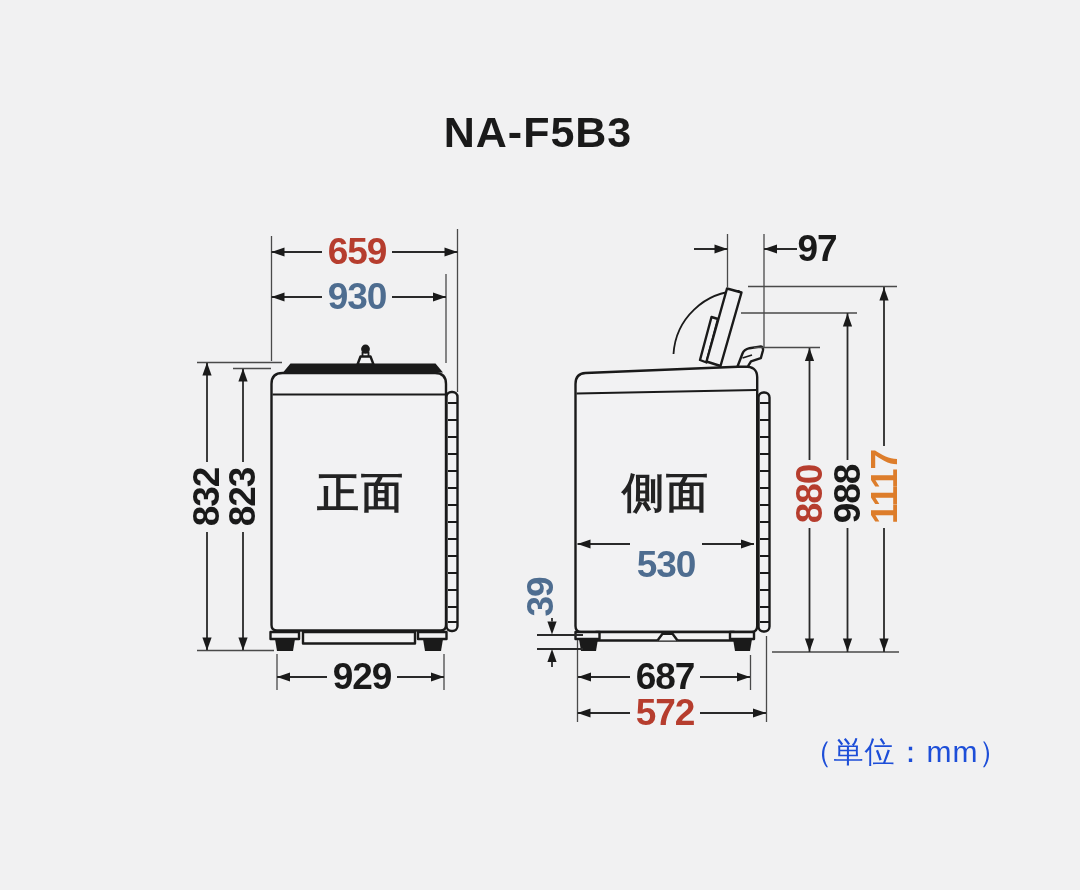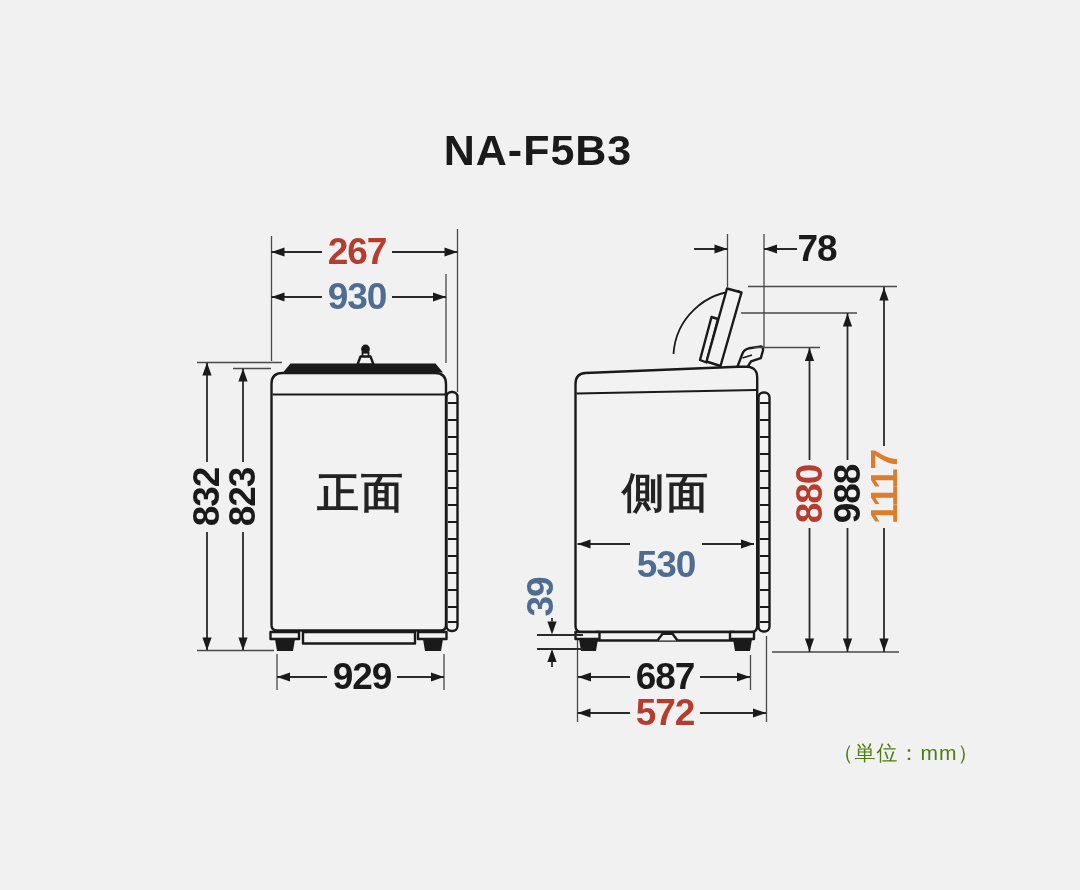--- a/index.html
+++ b/index.html
@@ -6,21 +6,21 @@
   body{width:1080px;height:890px;position:relative;background:#f1f1f2;
        font-family:"Liberation Sans",sans-serif;overflow:hidden;}
   #stage{position:absolute;inset:0;width:1080px;height:890px;}
   svg{position:absolute;left:0;top:0;}
   .lbl{position:absolute;transform:translate(-50%,-50%);white-space:nowrap;
        color:#1a1a1a;line-height:1;}
   .rot{transform:translate(-50%,-50%) rotate(-90deg);}
   .num{font-size:37px;font-weight:bold;letter-spacing:-1px;}
   .kanji{font-size:42px;font-weight:600;letter-spacing:2px;color:#232323;}
   .title{font-size:43px;font-weight:bold;letter-spacing:1px;}
-  .unit{font-size:21px;font-weight:400;color:#4d7c0f;letter-spacing:1px;}
+  .unit{font-size:30px;font-weight:400;color:#1d4ed8;letter-spacing:1px;}
   
   .o  {stroke:#1a1a1a;stroke-width:2.4;fill:#f2f2f3;stroke-linejoin:round;}
   .o2 {stroke:#1a1a1a;stroke-width:1.8;fill:none;}
   .blk{fill:#1a1a1a;stroke:none;}
   .dl {stroke:#2a2a2a;stroke-width:1.8;fill:none;}
   .xl {stroke:#4a4a4a;stroke-width:1.3;fill:none;}
   .ar {fill:#1a1a1a;stroke:none;}
 </style>
 </head>
 <body style="background: rgb(241, 241, 242);">
@@ -132,30 +132,30 @@
     <polygon points="847.5,313.5 842.9,326.5 852.1,326.5"></polygon>
         <polygon points="847.5,651.5 842.9,638.5 852.1,638.5"></polygon>
     <polygon points="884,287.5 879.4,300.5 888.6,300.5"></polygon>
         <polygon points="884,651.5 879.4,638.5 888.6,638.5"></polygon>
 
     <polygon points="552,634.5 547.4,621.5 556.6,621.5"></polygon>
         <polygon points="552,649 547.4,662 556.6,662"></polygon>
   </g>
 </svg>
 
-<div class="lbl title" style="left:538px;top:150px">NA-F5B3</div>
+<div class="lbl title" style="left:538px;top:132px">NA-F5B3</div>
 
-<div class="lbl num" style="left: 357px; top: 251px; color: rgb(182, 61, 46);">267</div>
+<div class="lbl num" style="left: 357px; top: 251px; color: rgb(182, 61, 46);">659</div>
 <div class="lbl num" style="left: 357px; top: 296px; color: rgb(78, 109, 144);">930</div>
 <div class="lbl num rot" style="left:206px;top:497px">832</div>
 <div class="lbl num rot" style="left:242px;top:497px">823</div>
 <div class="lbl kanji" style="left:361px;top:493px">正面</div>
 <div class="lbl num" style="left:362px;top:676px">929</div>
 
-<div class="lbl num" style="left:817px;top:248px">78</div>
+<div class="lbl num" style="left:817px;top:248px">97</div>
 <div class="lbl kanji" style="left:666px;top:493px">側面</div>
 <div class="lbl num" style="left: 666px; top: 564px; color: rgb(78, 109, 144);">530</div>
 <div class="lbl num rot" style="left: 540px; top: 597px; color: rgb(78, 109, 144);">39</div>
 <div class="lbl num rot" style="left: 809px; top: 494px; color: rgb(182, 61, 46);">880</div>
 <div class="lbl num rot" style="left:847px;top:494px">988</div>
 <div class="lbl num rot" style="left: 884px; top: 487px; color: rgb(221, 125, 43);">1117</div>
 <div class="lbl num" style="left:665px;top:676px">687</div>
 <div class="lbl num" style="left: 665px; top: 712px; color: rgb(182, 61, 46); text-align: right;">572</div>
 
 <div class="lbl unit" style="left:906px;top:752px">（単位：mm）</div>

